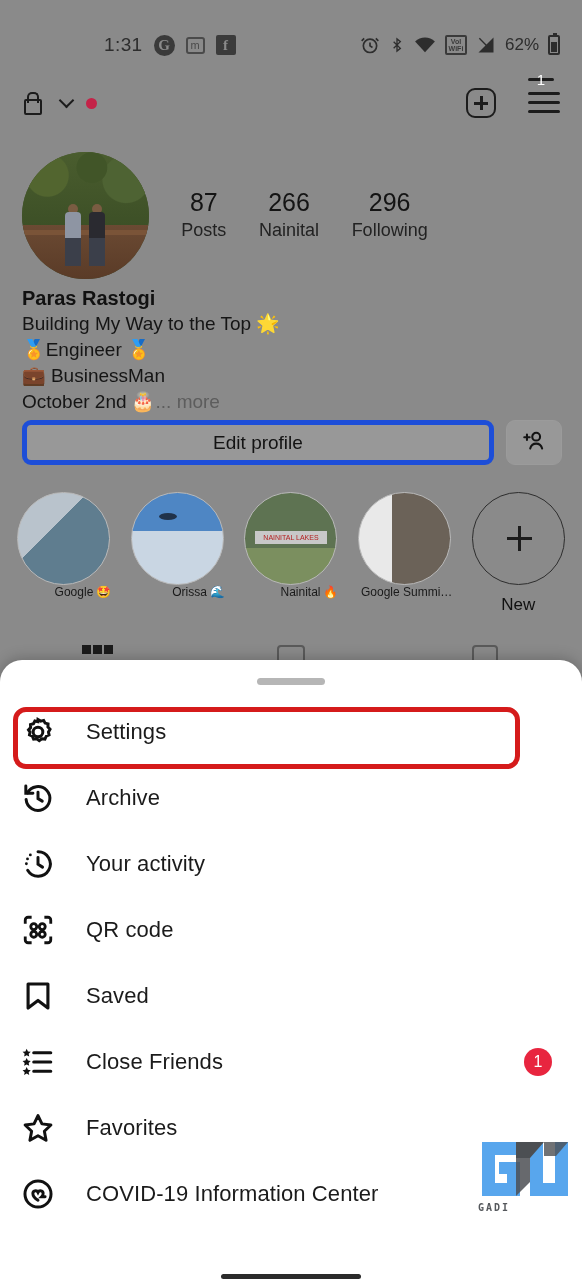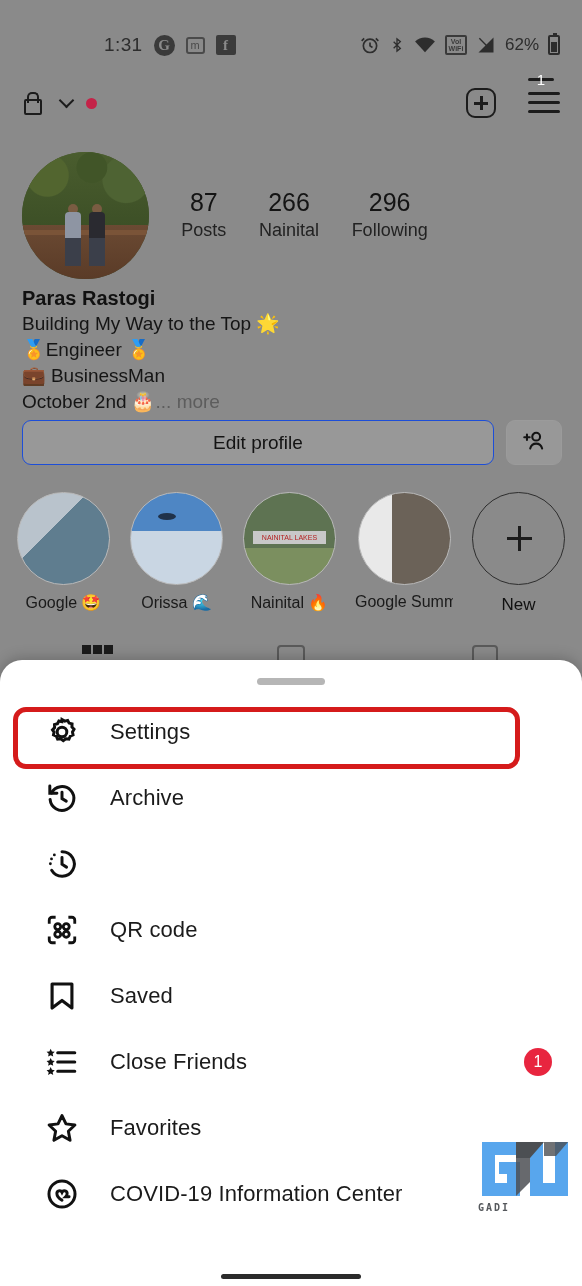--- a/index.html
+++ b/index.html
@@ -156,40 +156,40 @@
 
   
   .bio { position: absolute; left: 22px; top: 285px; width: 420px; }
   .bio-name { font-size: 20px; color: #111; font-weight: bold; line-height: 26px; }
   .bio-line { font-size: 19px; color: #151515; line-height: 26px; white-space: nowrap; }
   .more { color: #5d5d5d; }
 
   
   .btn-row { position: absolute; left: 22px; top: 420px; display: flex; gap: 12px; width: 540px; }
   .edit-profile {
-    flex: 1; height: 45px; border: 1px solid #1d4ed8; border-radius: 9px;
+    flex: 1; height: 45px; border: 5px solid #1d4ed8; border-radius: 9px;
     background: rgba(255,255,255,0.12);
     display: flex; align-items: center; justify-content: center;
     font-size: 19px; color: #131313;
   }
   .add-person {
     width: 56px; height: 45px; border: 1px solid #9b9b9b; border-radius: 9px;
     background: rgba(255,255,255,0.12);
     display: flex; align-items: center; justify-content: center;
   }
   .add-person svg { width: 26px; height: 26px; }
 
   
   .highlights { position: absolute; left: 0; top: 492px; width: 582px; display: flex; padding: 0 16px; gap: 18px; }
   .hl { width: 98px; text-align: center; }
   .hl-circle {
     width: 93px; height: 93px; border-radius: 50%; overflow: hidden;
     border: 1.5px solid #b9b9b9; position: relative; margin: 0 auto;
   }
-  .hl-lbl { font-size: 16px; color: #1a1a1a; margin-top: 8px; white-space: nowrap; overflow: hidden; }
+  .hl-lbl { font-size: 12px; color: #1a1a1a; white-space: nowrap; overflow: hidden; text-align: right; }
   .hl1 { background: linear-gradient(135deg,#b9c3cc 0 38%, #5f7d8f 38% 100%); }
   .hl2 { background: linear-gradient(#4e86c4 0 42%, #c9d6e3 42% 100%); }
   .hl2::after { content:""; position:absolute; left:30%; top:22%; width:18px; height:7px; background:#20324a; border-radius:50%; }
   .hl3 { background: linear-gradient(#5e7352 0 60%, #7b8f5f 60% 100%); }
   .hl3::after {
     content:"NAINITAL LAKES"; position:absolute; left:10%; top:42%; width:80%; height:13px;
     background:#c8c8c8; color:#b32020; font-size:7px; line-height:13px; text-align:center;
   }
   .hl4 { background: linear-gradient(90deg,#e9e9e9 0 36%, #6b6258 36% 100%); }
   .hl-new {
@@ -217,21 +217,21 @@
     border-radius: 22px 22px 0 0;
     box-shadow: 0 -2px 14px rgba(0,0,0,0.22);
   }
   .drag-handle {
     width: 68px; height: 7px; border-radius: 4px; background: #b6b6b6;
     margin: 18px auto 0;
   }
   .menu { margin-top: 14px; }
   .menu-item {
     position: relative;
-    height: 66px; display: flex; align-items: center; padding: 0 42px;
+    height: 66px; display: flex; align-items: center; padding: 0 18px;
   }
   .mi-icon { width: 40px; display: flex; align-items: center; justify-content: center; flex: none; }
   .mi-icon svg { width: 34px; height: 34px; }
   .mi-label { font-size: 22px; color: #1b1b1b; margin-left: 28px; letter-spacing: .1px; }
   .mi-badge {
     position: absolute; right: 30px; top: 50%; transform: translateY(-50%);
     width: 28px; height: 28px; border-radius: 50%; background: #e8253f;
     color: #fff; font-size: 16px; display: flex; align-items: center; justify-content: center;
   }
   .highlight-box {
@@ -441,20 +441,21 @@
       <div class="menu-item">
         <span class="mi-icon">
           <svg viewBox="0 0 24 24" fill="none" stroke="#111" stroke-width="2.1" stroke-linecap="round">
             <path d="M12 3.4a8.6 8.6 0 1 1-7.3 13"></path>
             <circle cx="4.6" cy="8.4" r="1" fill="#111" stroke="none"></circle>
             <circle cx="6.6" cy="5.6" r="1" fill="#111" stroke="none"></circle>
             <circle cx="3.8" cy="11.8" r="1" fill="#111" stroke="none"></circle>
             <path d="M12 7.4v4.8l3.2 2"></path>
           </svg>
         </span>
+        <span class="mi-label">Your activity</span>
       </div>
 
       <div class="menu-item">
         <span class="mi-icon">
           <svg viewBox="0 0 24 24" fill="none" stroke="#111" stroke-width="2">
             <path d="M3 7.5V5a2 2 0 0 1 2-2h2.5M21 7.5V5a2 2 0 0 0-2-2h-2.5M3 16.5V19a2 2 0 0 0 2 2h2.5M21 16.5V19a2 2 0 0 1-2 2h-2.5"></path>
             <circle cx="9" cy="9.6" r="2.1"></circle>
               <circle cx="15" cy="9.6" r="2.1"></circle>
             <circle cx="9" cy="15" r="2.1"></circle>
               <circle cx="15" cy="15" r="2.1"></circle>

